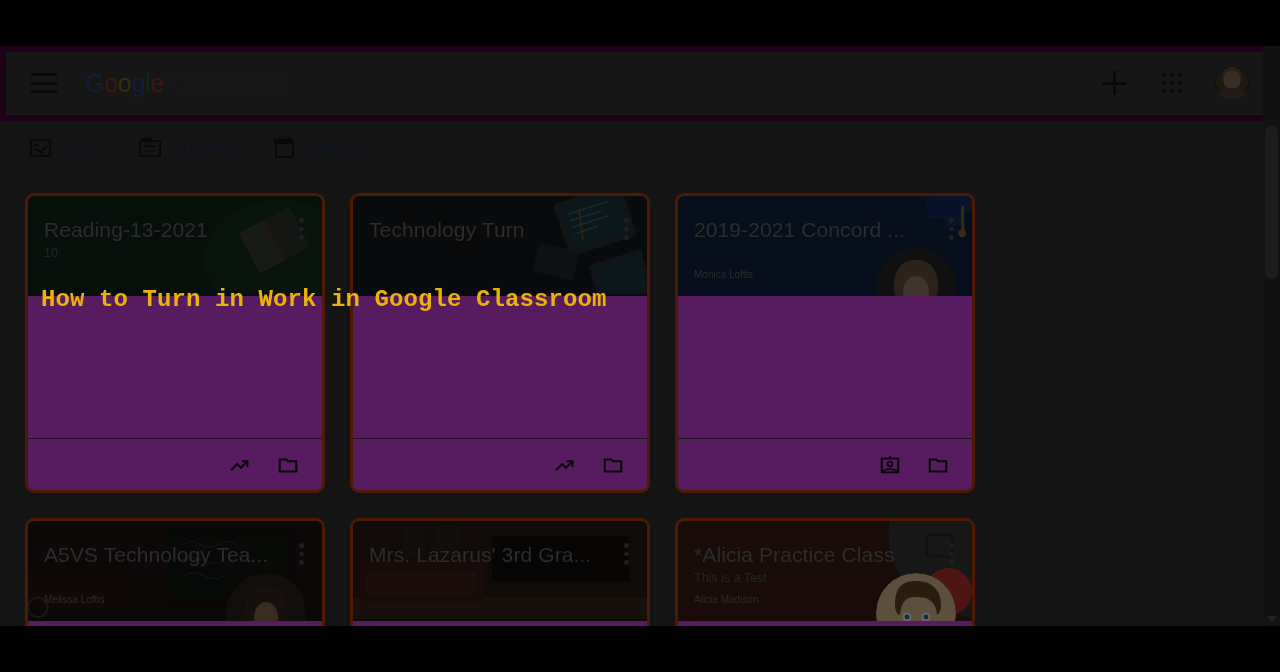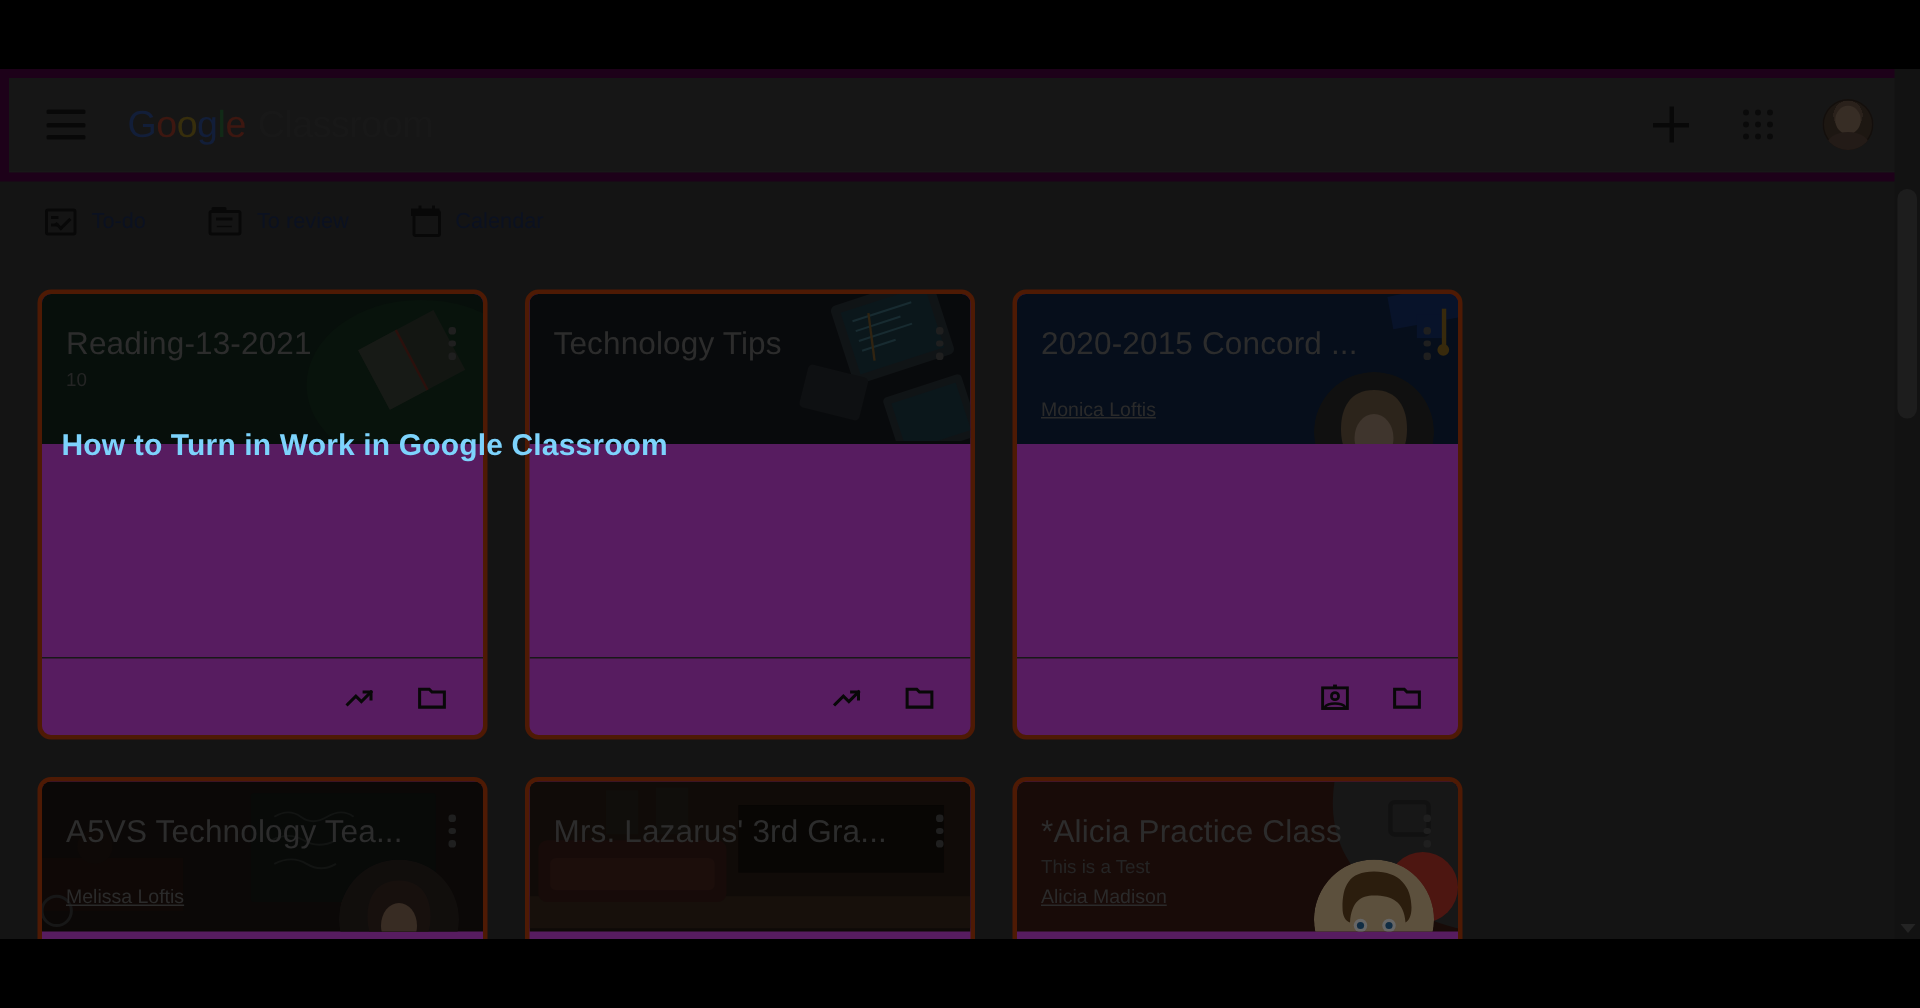--- a/index.html
+++ b/index.html
@@ -150,21 +150,21 @@
     position: absolute; left: 16px; top: 22px; right: 52px;
     font-size: 21px; color: #6e6e6e; white-space: nowrap; overflow: hidden;
     text-overflow: ellipsis; letter-spacing: .1px;
   }
   .card-sub {
     position: absolute; left: 16px; top: 50px;
     font-size: 12.5px; color: #5b5b5b;
   }
   .card-teacher {
     position: absolute; left: 16px; bottom: 16px;
-    font-size: 13px; color: #6a6a6a; text-decoration: underline;
+    font-size: 10px; color: #6a6a6a;
   }
   .card-menu {
     position: absolute; right: 18px; top: 22px; width: 5px; cursor: pointer;
   }
   .card-menu i {
     display:block; width: 4.5px; height: 4.5px; border-radius: 50%;
     background: #4e4e4e; margin-bottom: 4px;
   }
   .card-avatar {
     position: absolute; right: 16px; bottom: -32px;
@@ -183,23 +183,23 @@
   .ico-trend svg, .foot-ico svg { display:block; }
 
   
   #dim {
     position: absolute; inset: 0; background: rgba(0,0,0,0.60); z-index: 50; pointer-events:none;
   }
   #lesson {
     position: absolute; left: 41px; top: 240px; width: 598px; z-index: 60;
   }
   #lesson-title {
-    font-family: Liberation Sans, sans-serif;
+    font-family: Liberation Mono, monospace;
     font-weight: bold;
-    font-size: 20px; color: #7dd3fc; letter-spacing: .1px;
+    font-size: 24px; color: #eab308; letter-spacing: .1px;
     margin-bottom: 29px;
   }
   #start-button {
     width: 598px; height: 38px; background: #ffffff;
     display: flex; align-items: center; justify-content: center;
     font-family: "Liberation Serif", serif; font-weight: bold;
     font-size: 17px; color: #111; cursor: pointer; letter-spacing: .2px;
   }
 
   
@@ -320,21 +320,21 @@
                   <line x1="226" y1="31" x2="250" y2="31"></line>
               </g>
               <line x1="238" y1="8" x2="232" y2="40" stroke="#7a5a2c" stroke-width="1.6"></line>
             </g>
             <g transform="rotate(-18 272 86)">
               <rect x="246" y="62" width="56" height="44" rx="3" fill="#2a3238"></rect>
               <rect x="251" y="67" width="46" height="34" fill="#1d3a44"></rect>
             </g>
             <rect x="186" y="52" width="42" height="30" rx="3" fill="#23282d" transform="rotate(14 207 67)"></rect>
           </svg>
-          <div class="card-title">Technology Tips</div>
+          <div class="card-title">Technology Turn</div>
           <div class="card-menu">
               <i></i>
               <i></i>
               <i></i>
             </div>
         </div>
         <div class="card-body"></div>
         <div class="card-footer">
           <span class="foot-ico">
             <svg width="24" height="22" viewBox="0 0 24 24">
@@ -351,21 +351,21 @@
       </div>
 
       <div class="card">
         <div class="card-banner" style="background:#102444">
           <svg class="banner-art" viewBox="0 0 300 100" preserveAspectRatio="none">
             <polygon points="252,2 300,-8 300,16 256,24" fill="#16306a"></polygon>
             <rect x="272" y="14" width="20" height="16" fill="#16306a"></rect>
             <rect x="289" y="10" width="3" height="26" fill="#8c6a1e"></rect>
             <circle cx="290" cy="38" r="4" fill="#8c6a1e"></circle>
           </svg>
-          <div class="card-title">2020-2015 Concord ...</div>
+          <div class="card-title">2019-2021 Concord ...</div>
           <div class="card-teacher">Monica Loftis</div>
           <div class="card-menu">
               <i></i>
               <i></i>
               <i></i>
             </div>
           <div class="card-avatar">
             <svg viewBox="0 0 80 80" width="80" height="80">
               <circle cx="40" cy="40" r="40" fill="#2a2a28"></circle>
               <path d="M40 12c16 0 22 12 22 26s-6 26-22 26-22-12-22-26S24 12 40 12z" fill="#6e5a44"></path>

